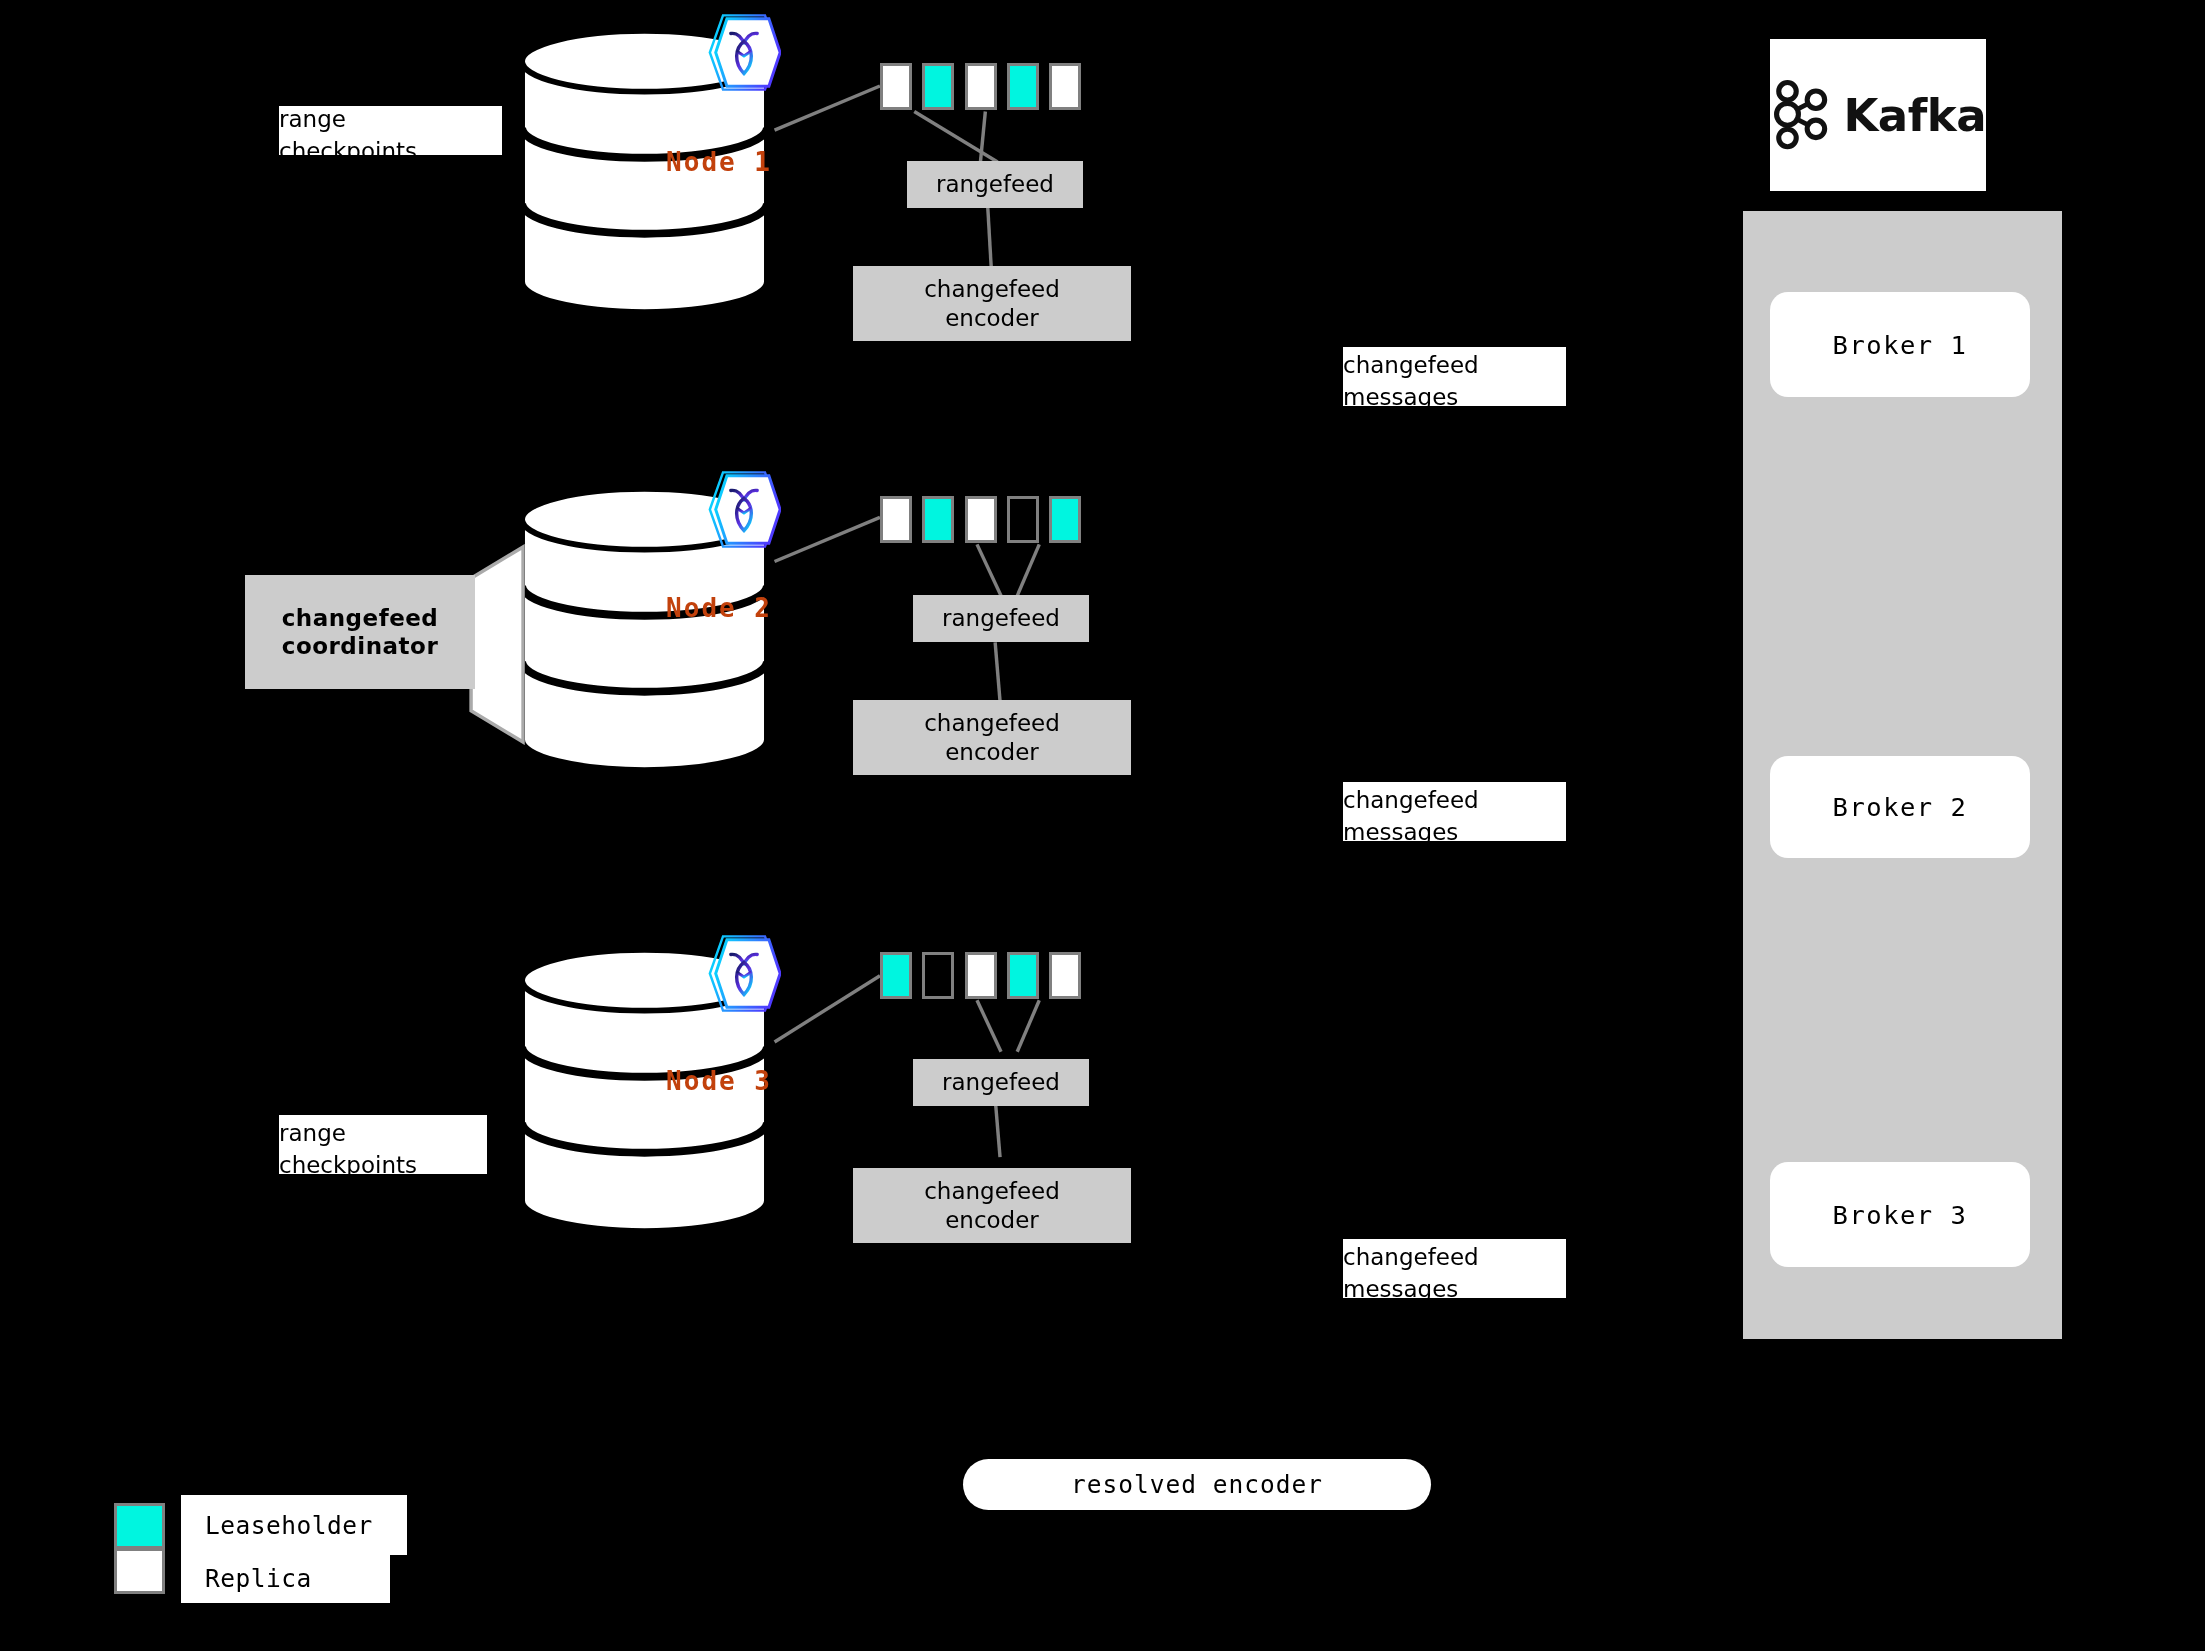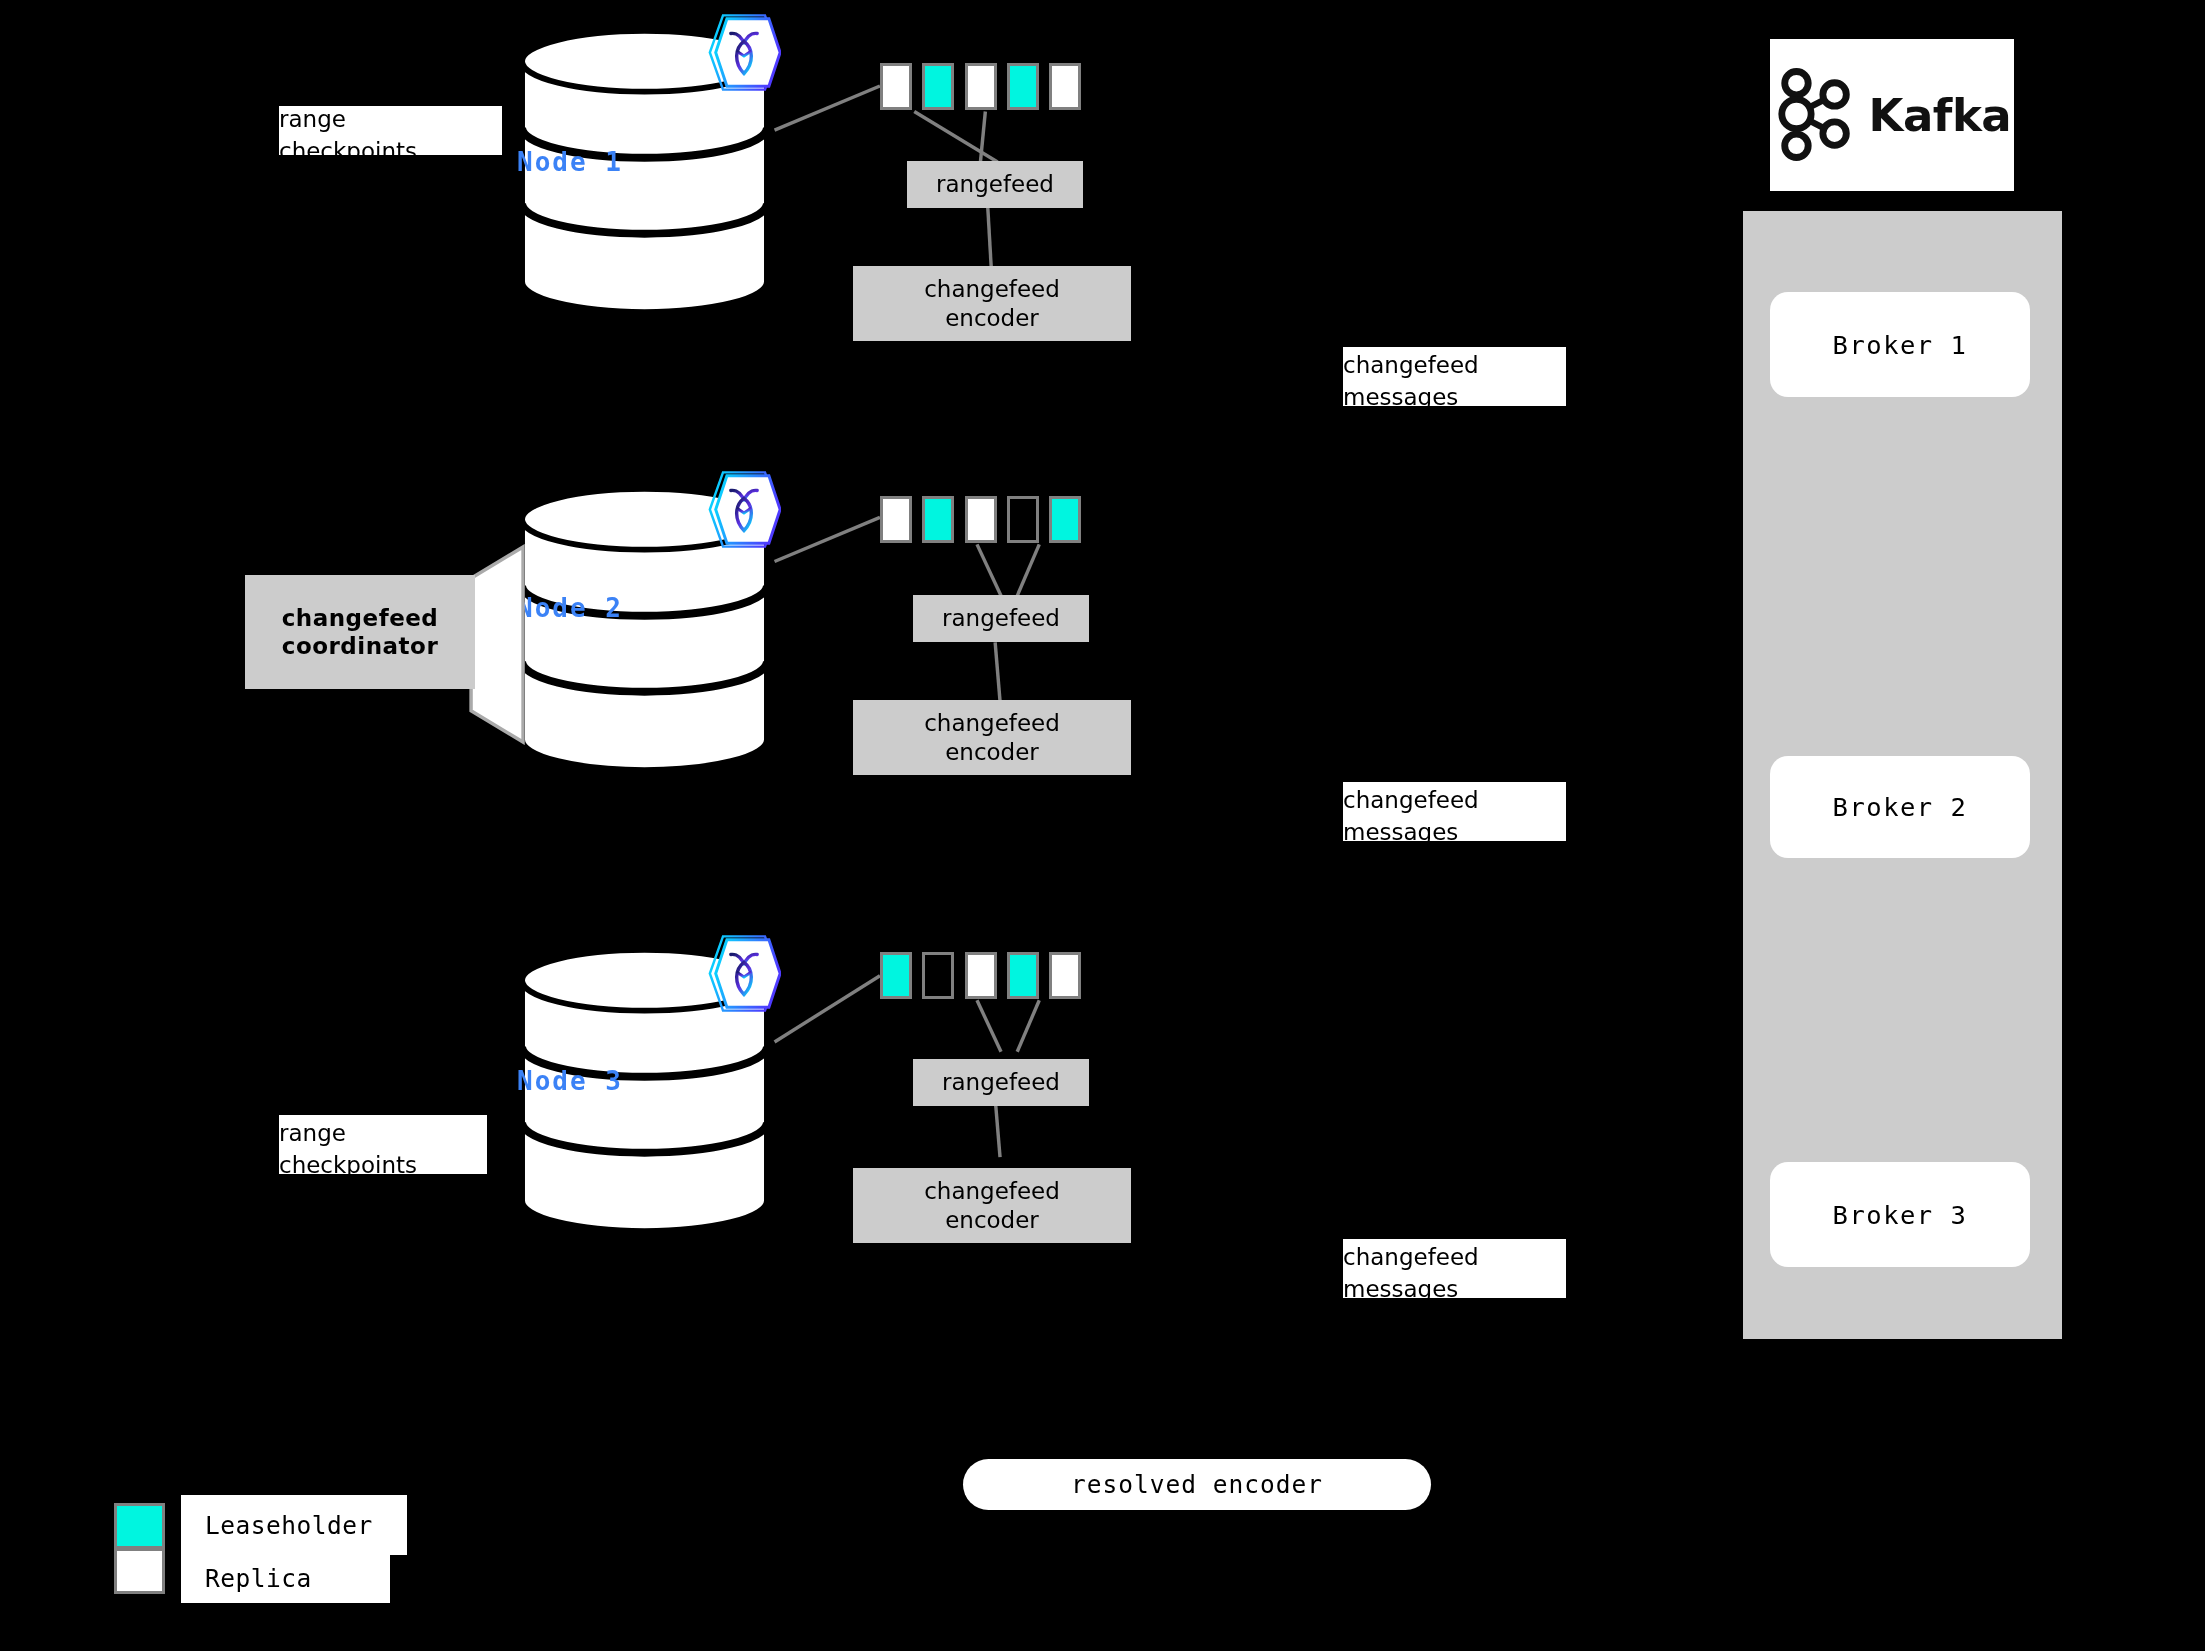--- a/index.html
+++ b/index.html
@@ -4,22 +4,22 @@
 <style>
   html,body{margin:0;padding:0;background:#000;}
   body{width:2205px;height:1652px;position:relative;overflow:hidden;
        font-family:"DejaVu Sans Mono","Liberation Mono",monospace;}
   .stage{position:absolute;inset:0;}
   .abs{position:absolute;}
 
   
   .cyl{position:absolute;width:255px;height:289px;}
   .cyl svg{position:absolute;left:0;top:0;width:100%;height:100%;display:block;}
-  .cyl-label{position:absolute;left:0;width:100%;text-align:left;
-             color:#3b82f6;font-weight:bold;font-size:26px;letter-spacing:2px;
+  .cyl-label{position:absolute;left:0;width:100%;text-align:right;
+             color:#c2410c;font-weight:bold;font-size:26px;letter-spacing:2px;
              font-family:"DejaVu Sans Mono","Liberation Mono",monospace;}
 
   
   .crdb{position:absolute;width:74px;height:83px;}
   .crdb svg{width:100%;height:100%;display:block;}
 
   
   .ranges{position:absolute;display:flex;gap:10.3px;}
   .rbox{width:32px;height:47px;border:3.9px solid #808080;box-sizing:border-box;}
   .rbox.white{background:#ffffff;}
@@ -248,21 +248,21 @@
   <div class="wlabel" style="left:1343px;top:782px;width:223px;height:59px;flex-direction:column;">
     <span>changefeed</span>
     <span>messages</span>
   </div>
 
   <div class="wlabel" style="left:1343px;top:1239px;width:223px;height:59px;flex-direction:column;">
     <span>changefeed</span>
     <span>messages</span>
   </div>
 
-  <div class="kafka-logo" style="left:1770px;top:39px;width:244px;height:152px;">
+  <div class="kafka-logo" style="left:1770px;top:39px;width:216px;height:152px;">
     <svg width="88" height="98" viewBox="0 0 180 200" xmlns="http://www.w3.org/2000/svg">
       <g stroke="#111" stroke-width="13" fill="none">
         <line x1="48" y1="46" x2="48" y2="150"></line>
         <line x1="48" y1="98" x2="118" y2="62"></line>
         <line x1="48" y1="98" x2="118" y2="134"></line>
       </g>
       <g fill="#ffffff" stroke="#111" stroke-width="14">
         <circle cx="48" cy="35" r="24"></circle>
         <circle cx="48" cy="98" r="30"></circle>
         <circle cx="48" cy="163" r="24"></circle>

